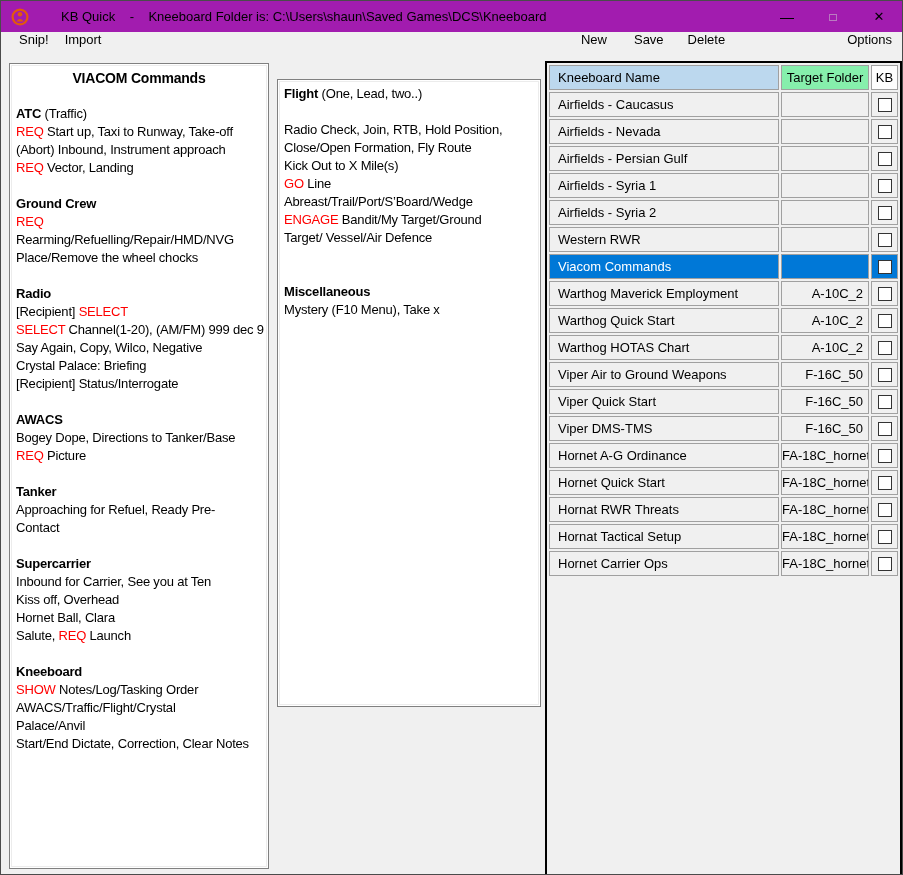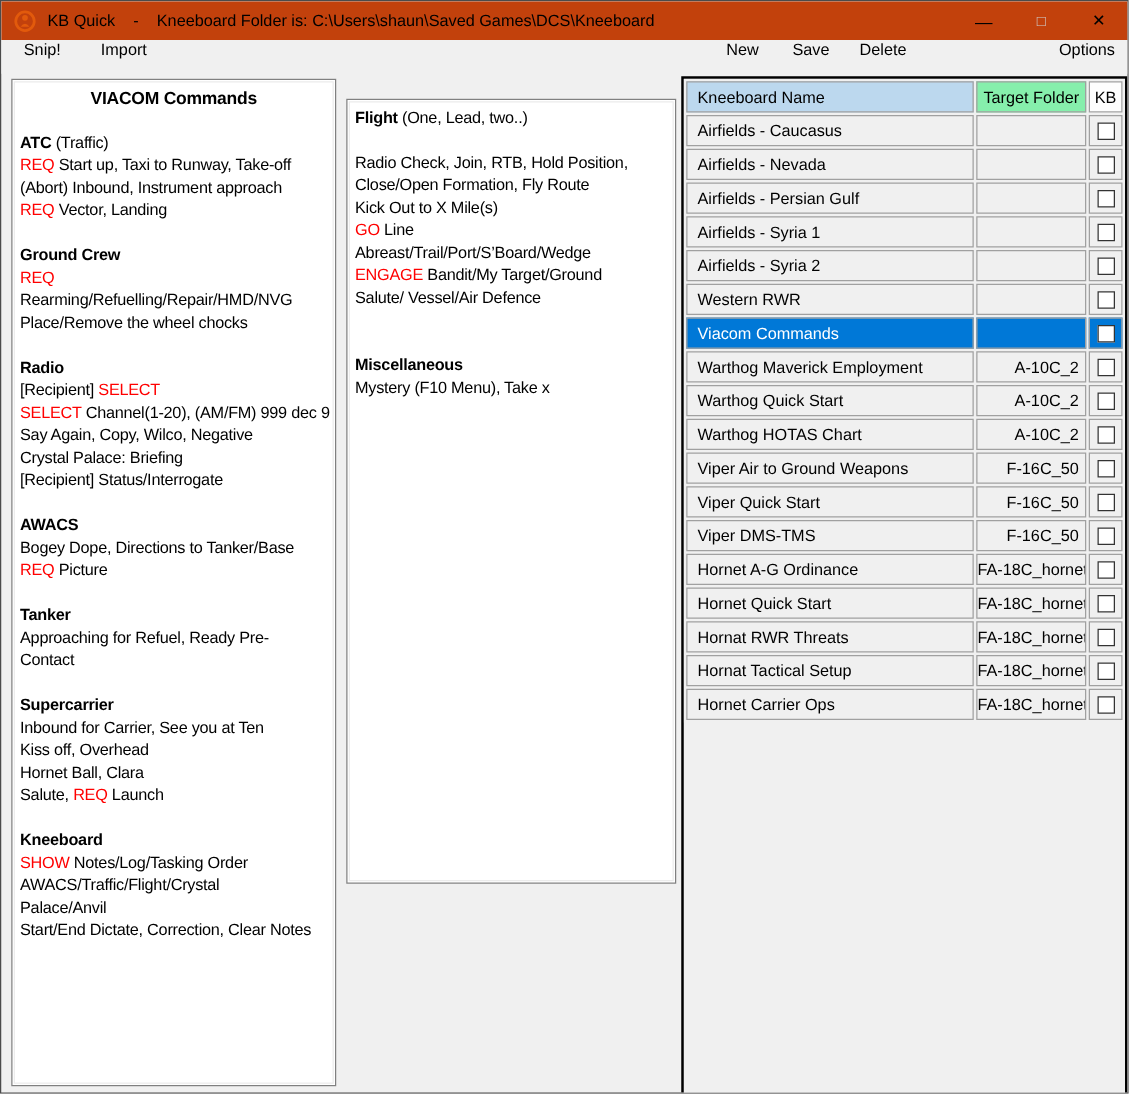--- a/index.html
+++ b/index.html
@@ -8,33 +8,33 @@
     --header-blue:#bcd8ee;
     --cell-gray:#f0f0f0;
     --gridline:#a0a0a0;
   }
   *{margin:0;padding:0;box-sizing:border-box;}
   html,body{width:903px;height:875px;background:#f0f0f0;}
   body{font-family:"Liberation Sans",sans-serif;color:#000;position:relative;}
   .window{width:903px;height:875px;border:1px solid #4b4b4b;background:#f0f0f0;position:relative;overflow:hidden;}
 
   
-  .titlebar{height:31px;background:#c2410c;display:flex;align-items:center;padding-left:10px;}
+  .titlebar{height:31px;background:#a21caf;display:flex;align-items:center;padding-left:10px;gap:23px;}
   .app-icon{width:18px;height:18px;margin-right:9px;flex:0 0 auto;}
   .title-text{font-size:13px;white-space:pre;}
   .win-controls{margin-left:auto;display:flex;height:100%;}
   .win-btn{width:46px;display:flex;align-items:center;justify-content:center;font-size:13px;line-height:1;}
   .win-btn.min{font-size:14px;}
   .win-btn.max{color:#cfcfcf;font-size:12px;}
   .win-btn.close{font-size:13px;}
 
   
   .menubar{height:27px;background:#f0f0f0;display:flex;align-items:flex-start;font-size:13px;padding:0 10px 0 18px;}
   .menu-item{cursor:default;}
-  .m-import{margin-left:32px;}
+  .m-import{margin-left:16px;}
   .spacer{flex:1;}
   .m-new{margin-right:27px;}
   .m-save{margin-right:24px;}
   .m-delete{margin-right:12px;}
   .m-options{margin-left:110px;}
 
   
   .panel{position:absolute;background:#ffffff;border:1px solid #808080;}
   .panel-inner{position:absolute;inset:1px;border:1px solid #ececec;padding:3px 4px;overflow:hidden;background:#fff;}
   .panel-left{left:8px;top:62px;width:260px;height:806px;}
@@ -135,21 +135,21 @@
   <div class="panel panel-mid">
     <div class="panel-inner" id="flight-panel">
         <div class="line"><span class="sb">Flight</span><span class="sn"> (One, Lead, two..)</span></div>
         <div class="line">&nbsp;</div>
         <div class="line"><span class="sn">Radio Check, Join, RTB, Hold Position,</span></div>
         <div class="line"><span class="sn">Close/Open Formation, Fly Route</span></div>
         <div class="line"><span class="sn">Kick Out to X Mile(s)</span></div>
         <div class="line"><span class="sr">GO</span><span class="sn"> Line</span></div>
         <div class="line"><span class="sn">Abreast/Trail/Port/S’Board/Wedge</span></div>
         <div class="line"><span class="sr">ENGAGE</span><span class="sn"> Bandit/My Target/Ground</span></div>
-        <div class="line"><span class="sn">Salute/ Vessel/Air Defence</span></div>
+        <div class="line"><span class="sn">Target/ Vessel/Air Defence</span></div>
         <div class="line">&nbsp;</div>
         <div class="line">&nbsp;</div>
         <div class="line"><span class="sb">Miscellaneous</span></div>
         <div class="line"><span class="sn">Mystery (F10 Menu), Take x</span></div>
       </div>
   </div>
 
   <div class="grid-wrap">
     <table class="grid">
       <colgroup>

